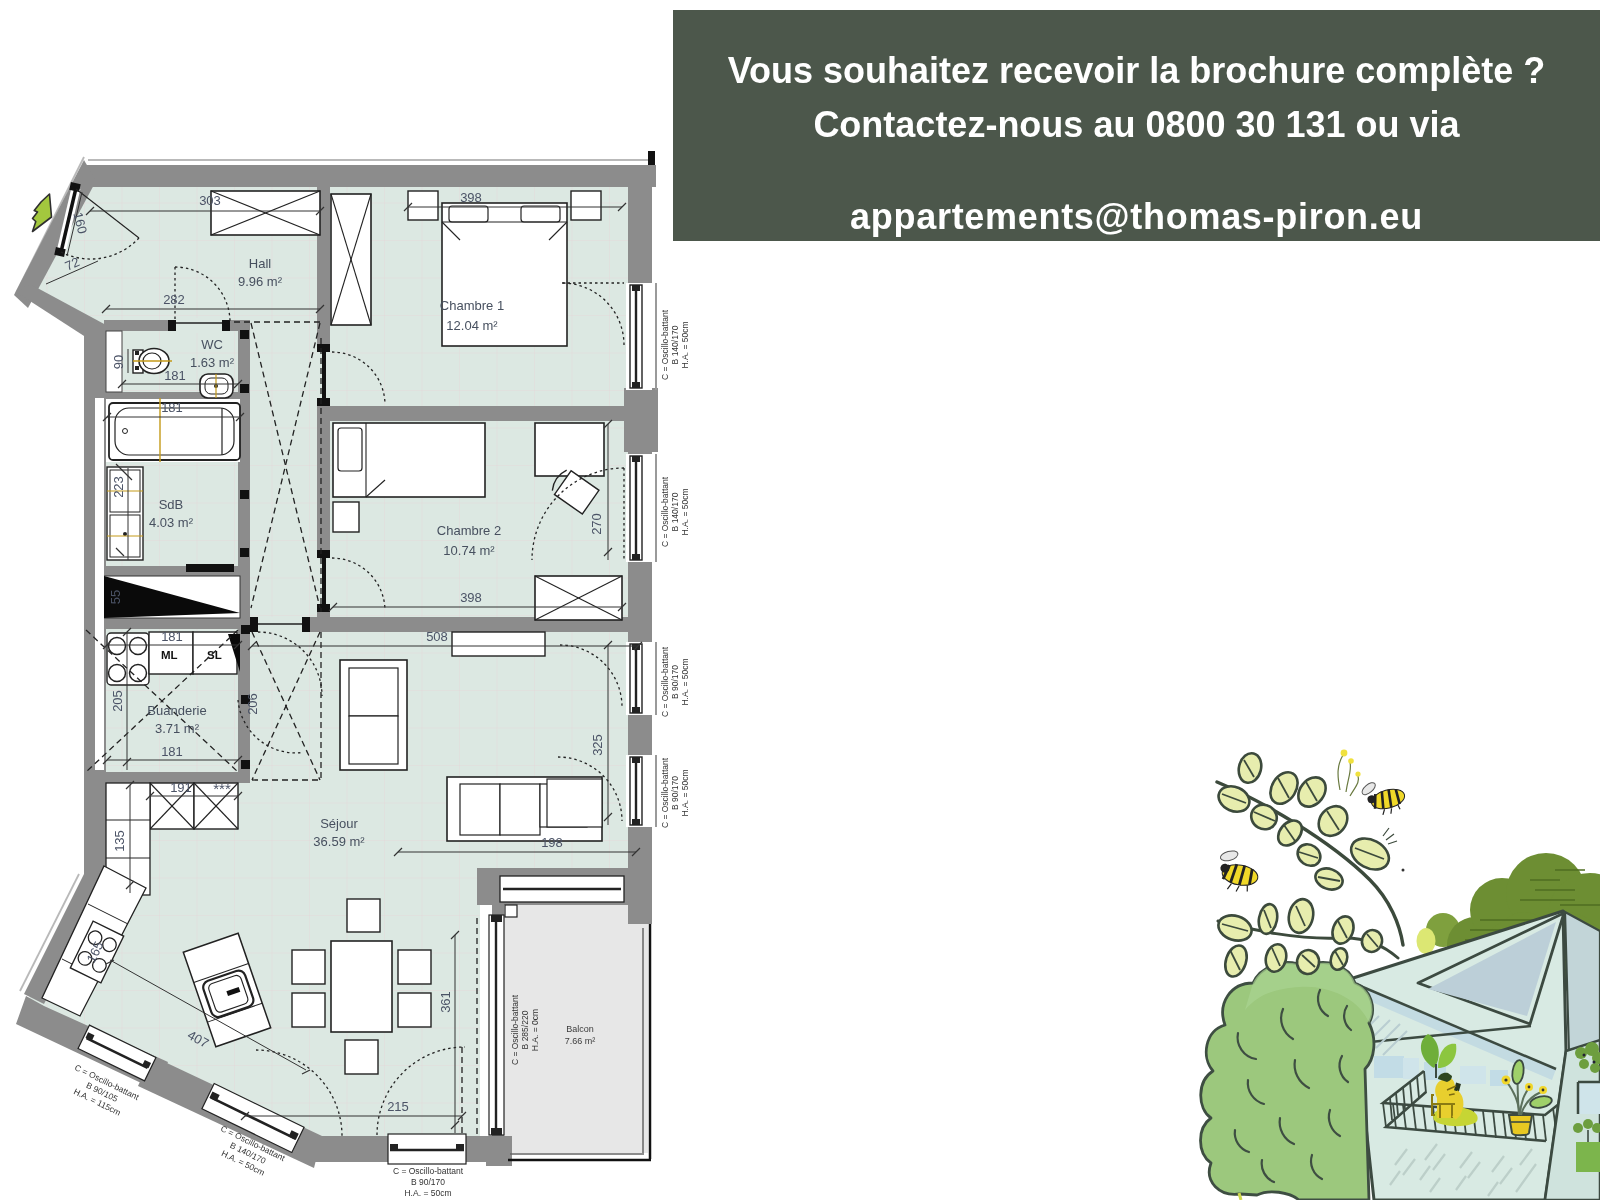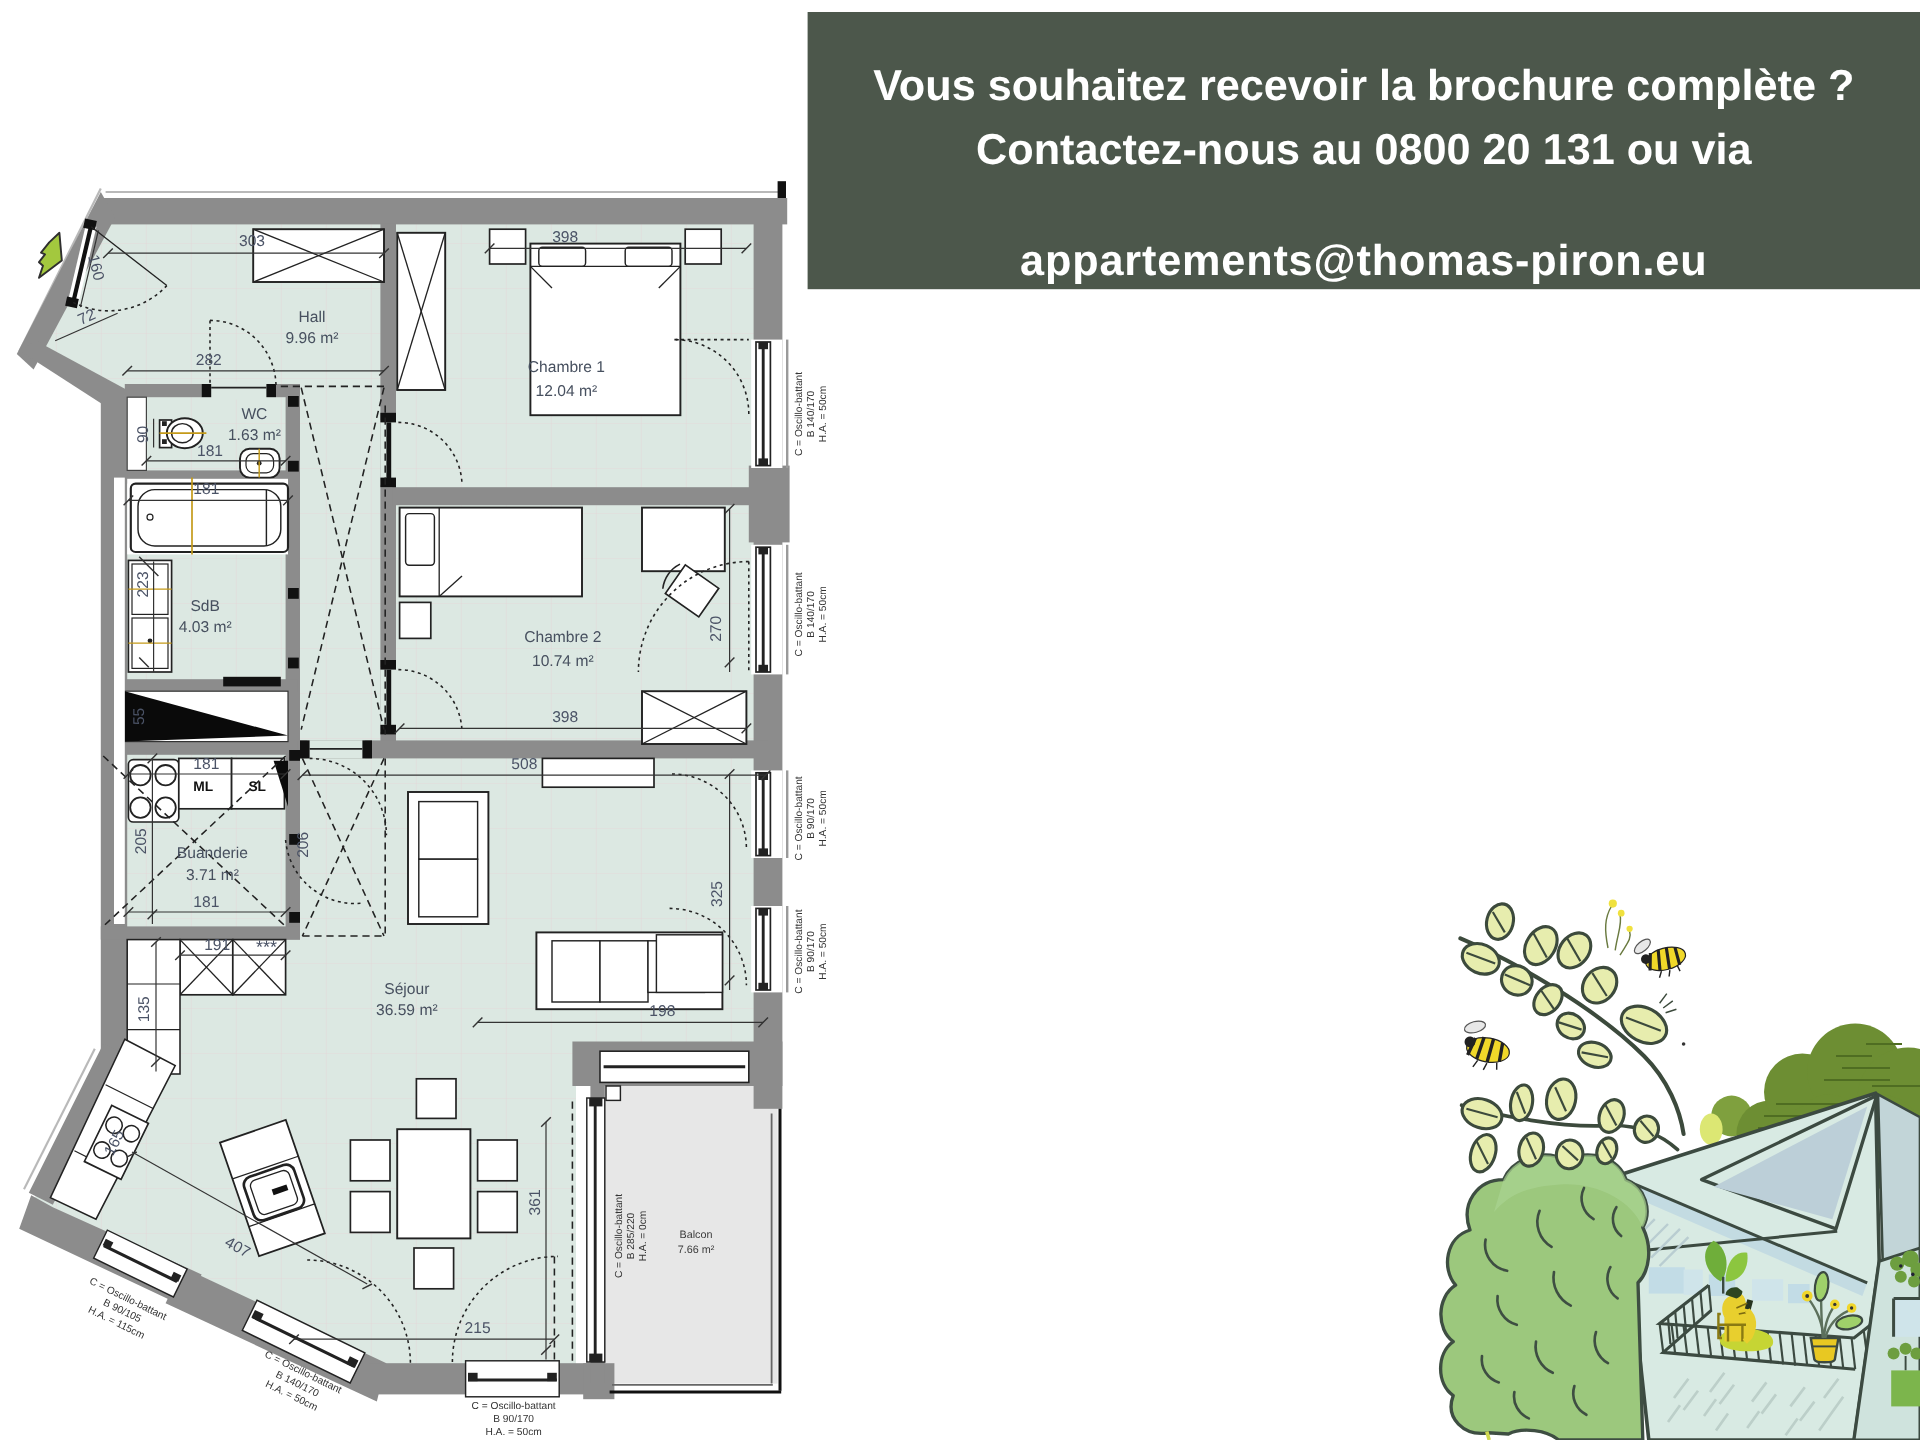--- a/index.html
+++ b/index.html
@@ -887,16 +887,16 @@
 
 <g stroke="#3c4a3c" stroke-width="1.2" fill="none">
 <path d="M1383 836 l6 -8 M1386 840 l8 -6 M1388 844 l9 -3"></path>
 </g>
 <circle cx="1403" cy="870" r="1.5" fill="#333"></circle>
 </g>
 </svg>
 
 <div class="banner">
 <div class="b1">Vous souhaitez recevoir la brochure complète ?</div>
-<div class="b2">Contactez-nous au 0800 20 131 ou via</div>
+<div class="b2">Contactez-nous au 0800 30 131 ou via</div>
 <div class="b3">appartements@thomas-piron.eu</div>
 </div>
 </div>
 
 </body></html>

